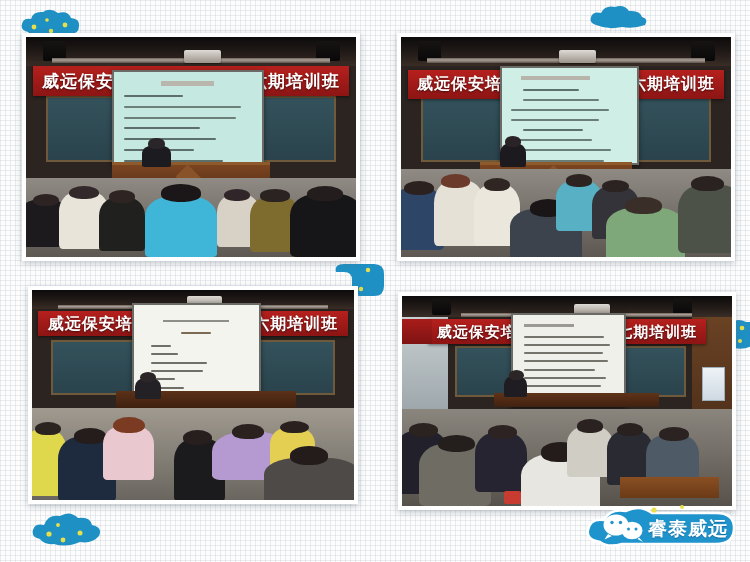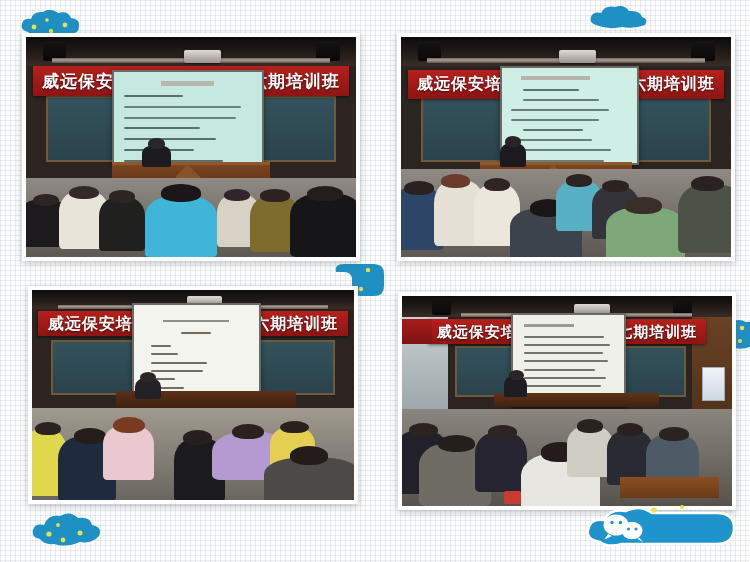--- a/index.html
+++ b/index.html
@@ -374,15 +374,16 @@
         <ellipse cx="34" cy="21" rx="12.5" ry="10.5" fill="#ffffff"></ellipse>
         <path d="M26 30 L22.5 35.5 L30 32 Z" fill="#ffffff"></path>
         <circle cx="30" cy="18.5" r="1.7" fill="#1f94cc"></circle>
         <circle cx="38.5" cy="18.5" r="1.7" fill="#1f94cc"></circle>
         <ellipse cx="50" cy="26.5" rx="10.5" ry="8.8" fill="#ffffff"></ellipse>
         <path d="M57 33.5 L61 38 L55.5 35 Z" fill="#ffffff"></path>
         <circle cx="46.5" cy="25" r="1.5" fill="#1f94cc"></circle>
         <circle cx="54" cy="25" r="1.5" fill="#1f94cc"></circle>
       </g>
     </svg>
+    <span class="wm-text">睿泰威远</span>
   </div>
 
 </div>
 
 </body></html>

